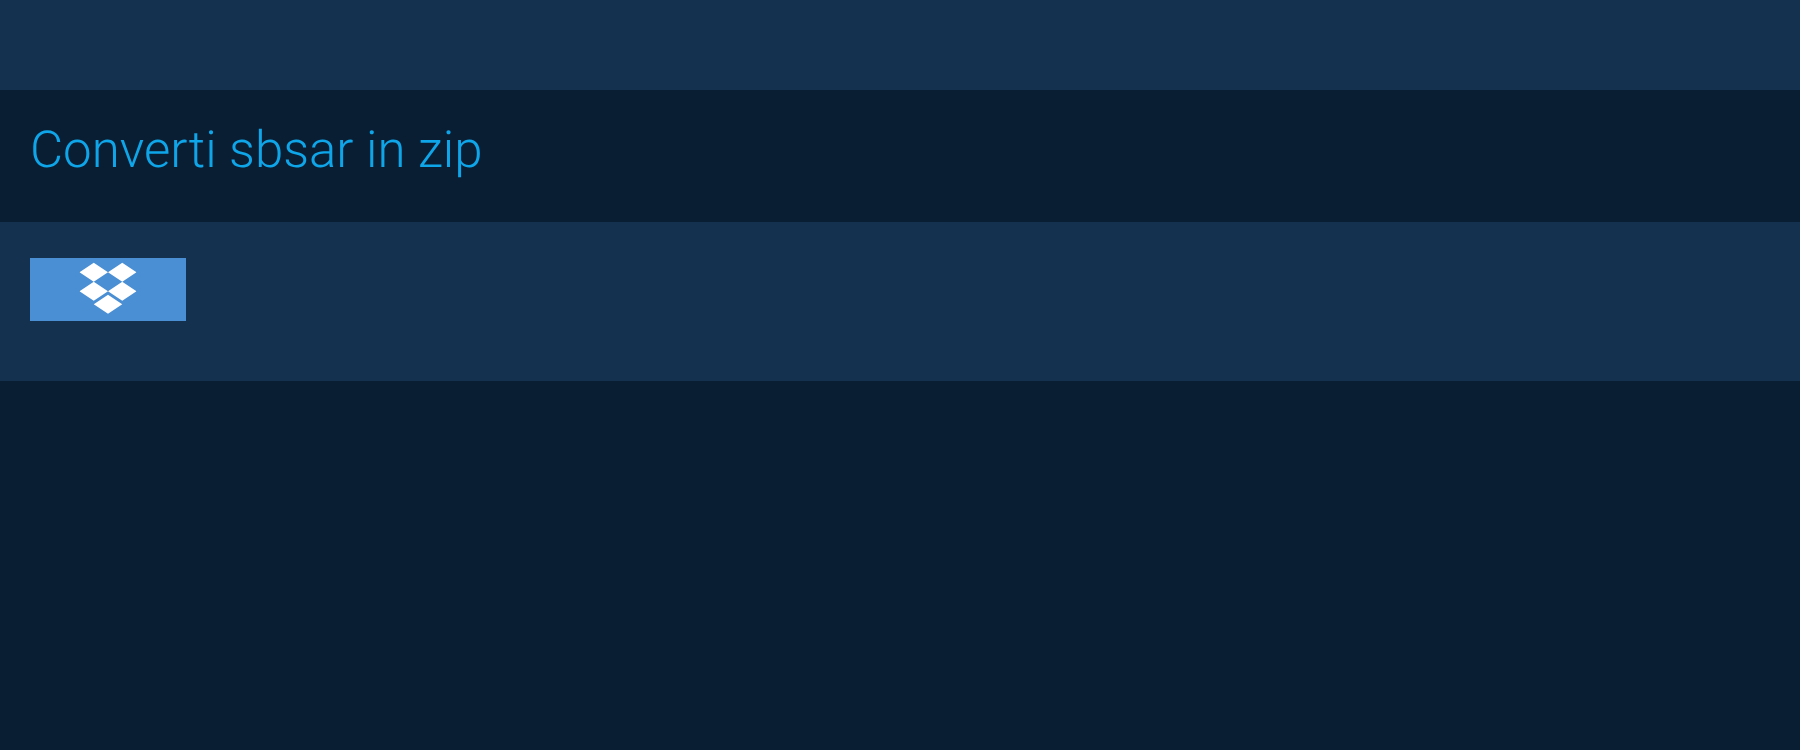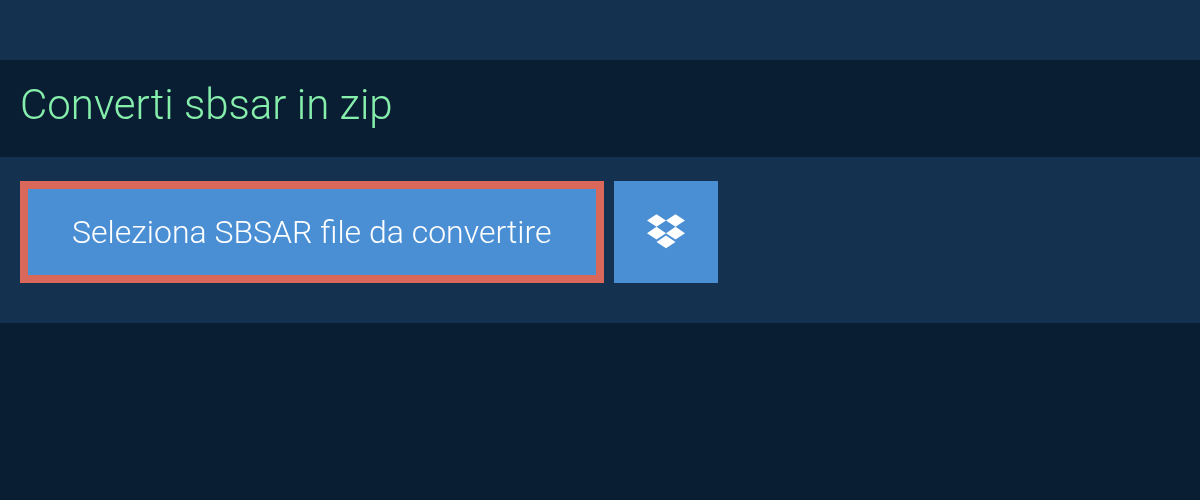--- a/index.html
+++ b/index.html
@@ -19,22 +19,22 @@
       height: 60px;
       background: #14314f;
     }
     .tab-area {
       background: #0a1e33;
       display: flex;
     }
     .tab {
       background: #0a1e33;
       padding: 20px 32px 28px 20px;
-      color: #86efac;
-      font-size: 42px;
+      color: #0ea5e9;
+      font-size: 34px;
       font-weight: 300;
     }
     .content-area {
       background: #14314f;
       padding: 24px 20px 40px 20px;
     }
     .button-row {
       display: flex;
       gap: 10px;
       align-items: stretch;
@@ -75,23 +75,20 @@
 <div class="top-strip"></div>
 
 <div class="tab-area">
   <div class="tab">
     <span>Converti sbsar in zip</span>
   </div>
 </div>
 
 <div class="content-area">
   <div class="button-row">
-    <div class="select-button">
-      <span>Seleziona SBSAR file da convertire</span>
-    </div>
     <div class="dropbox-button">
       <span>
         <svg viewBox="0 0 24 24">
           <path d="M6 2L12 6L6 10L0 6L6 2M18 2L24 6L18 10L12 6L18 2M0 14L6 10L12 14L6 18L0 14M18 10L24 14L18 18L12 14L18 10M6 19.5L12 15.5L18 19.5L12 23.5L6 19.5Z"></path>
         </svg>
       </span>
     </div>
   </div>
 </div>
 

